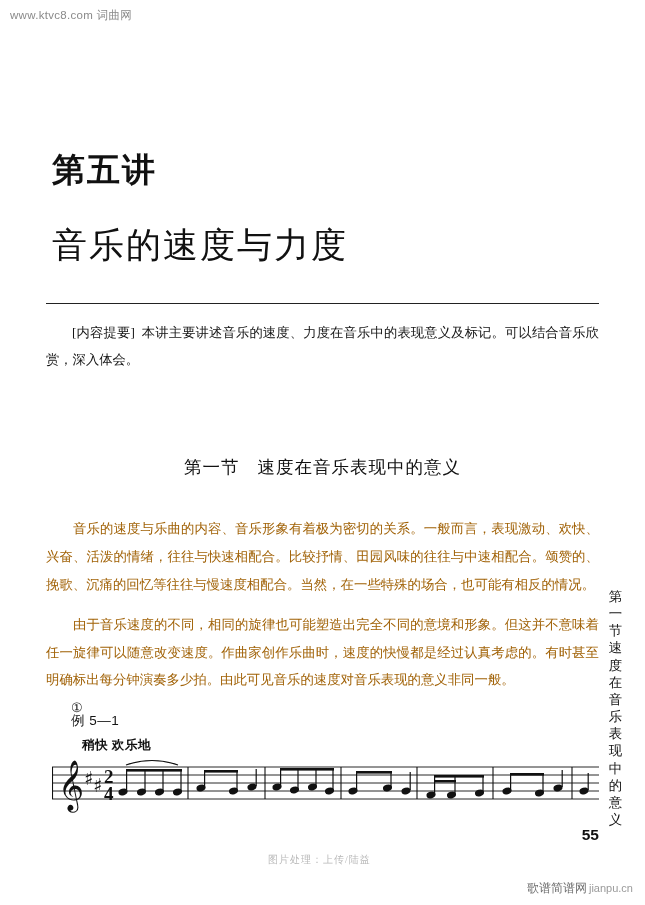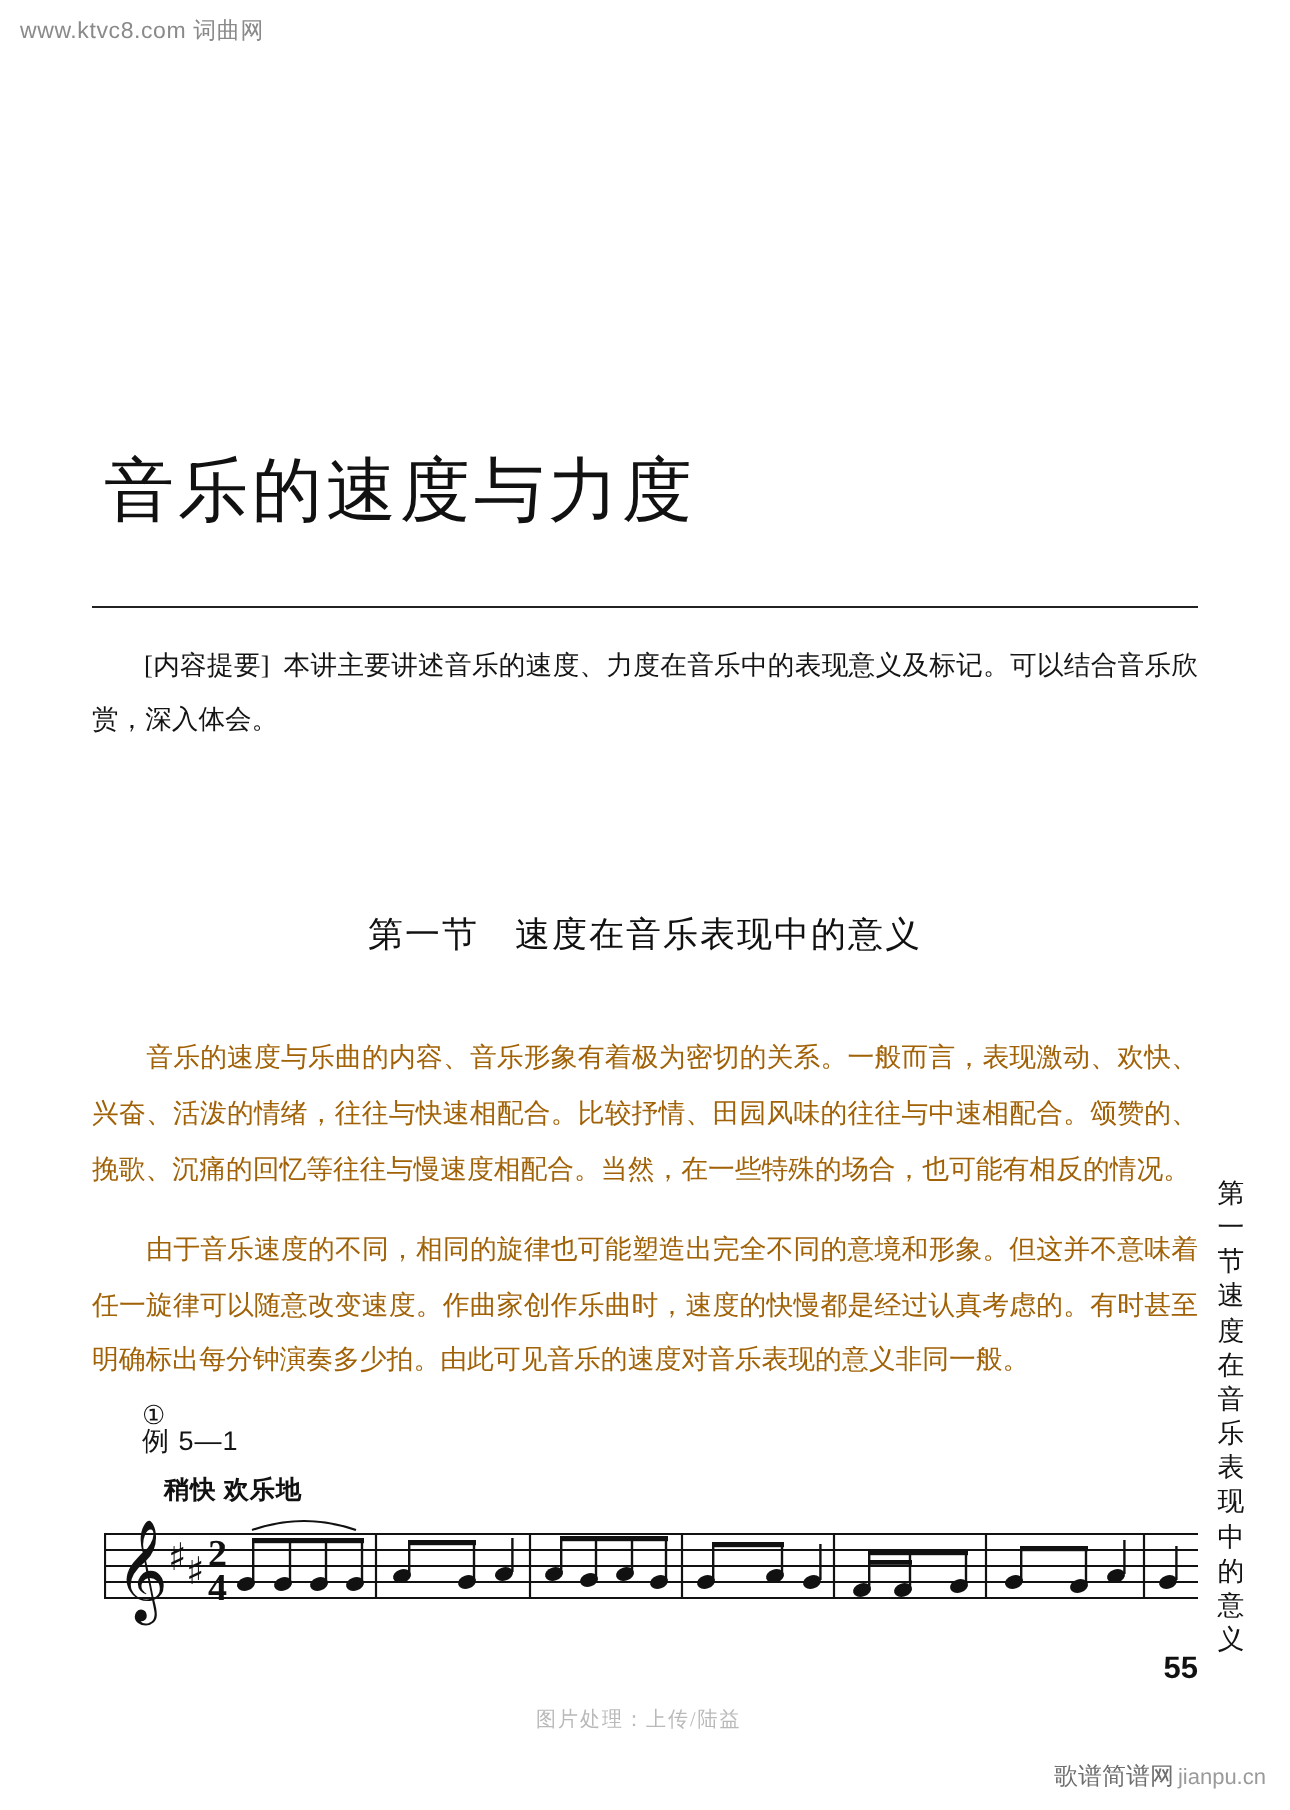--- a/index.html
+++ b/index.html
@@ -200,20 +200,21 @@
     color: #111;
   }
 </style>
 </head>
 <body>
 
 <div class="page">
 
   <div class="wm-top">www.ktvc8.com 词曲网</div>
 
+  <div class="chap-num">第五讲</div>
   <div class="chap-title">音乐的速度与力度</div>
 
   <div class="rule"></div>
 
   <div class="abstract">
     <span class="ind"></span><span>[内容提要]</span>&nbsp;&nbsp;<span>本讲主要讲述音乐的速度、力度在音乐中的表现意义及标记。可以结合音乐欣赏，深入体会。</span>
   </div>
 
   <div class="sec-title">
     <span>第一节</span><span class="gap"></span><span>速度在音乐表现中的意义</span>

